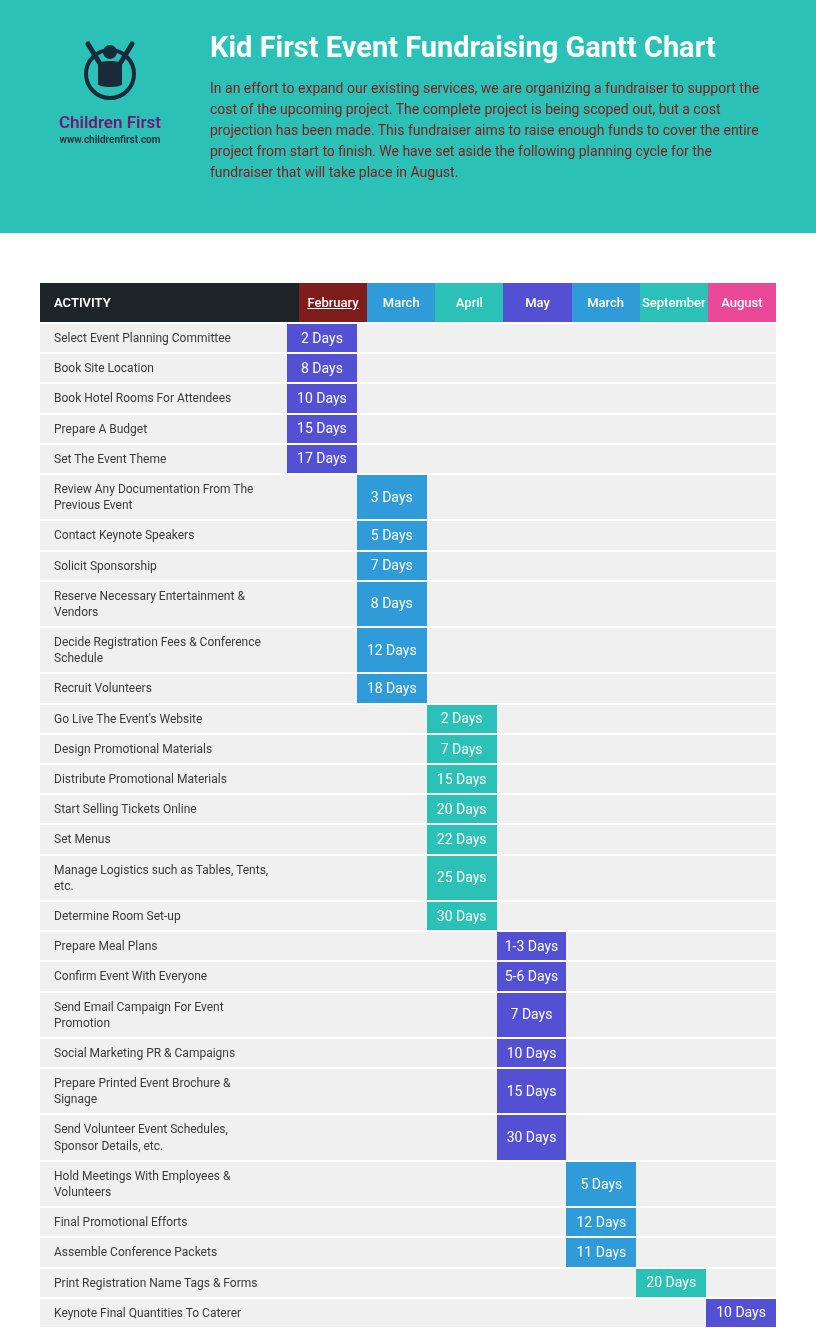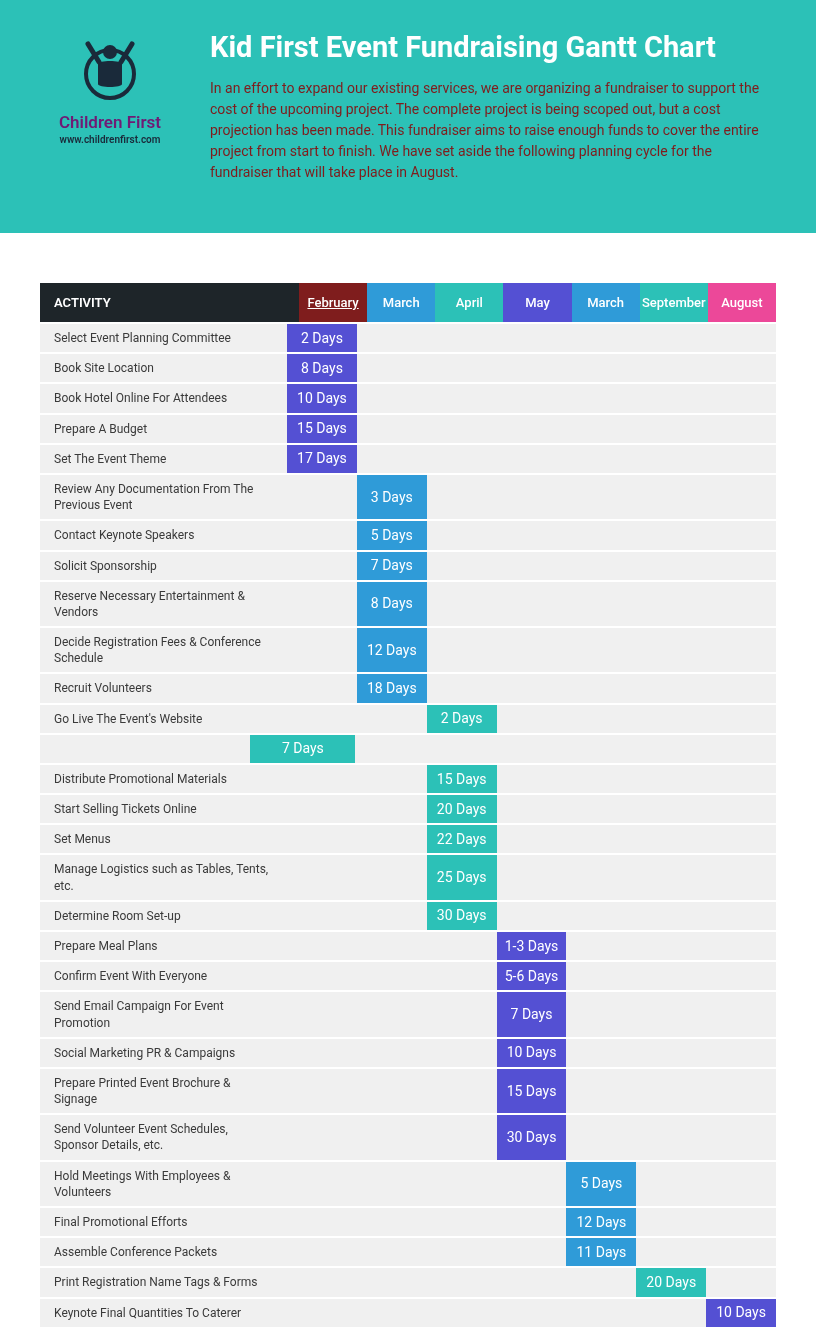--- a/index.html
+++ b/index.html
@@ -170,21 +170,21 @@
           </div>
           <div class="month-slot"></div>
           <div class="month-slot"></div>
           <div class="month-slot"></div>
           <div class="month-slot"></div>
           <div class="month-slot"></div>
           <div class="month-slot"></div>
         </div>
       </div>
       <div class="row">
-        <div class="activity-cell">Book Hotel Online For Attendees</div>
+        <div class="activity-cell">Book Hotel Rooms For Attendees</div>
         <div class="bars-area">
           <div class="month-slot">
             <div class="bar" style="background: rgb(84, 80, 211);">10 Days</div>
           </div>
           <div class="month-slot"></div>
           <div class="month-slot"></div>
           <div class="month-slot"></div>
           <div class="month-slot"></div>
           <div class="month-slot"></div>
           <div class="month-slot"></div>
@@ -310,20 +310,21 @@
           <div class="month-slot">
             <div class="bar" style="background: rgb(44, 193, 183);">2 Days</div>
           </div>
           <div class="month-slot"></div>
           <div class="month-slot"></div>
           <div class="month-slot"></div>
           <div class="month-slot"></div>
         </div>
       </div>
       <div class="row">
+        <div class="activity-cell">Design Promotional Materials</div>
         <div class="bars-area">
           <div class="month-slot"></div>
           <div class="month-slot"></div>
           <div class="month-slot">
             <div class="bar" style="background: rgb(44, 193, 183);">7 Days</div>
           </div>
           <div class="month-slot"></div>
           <div class="month-slot"></div>
           <div class="month-slot"></div>
           <div class="month-slot"></div>

